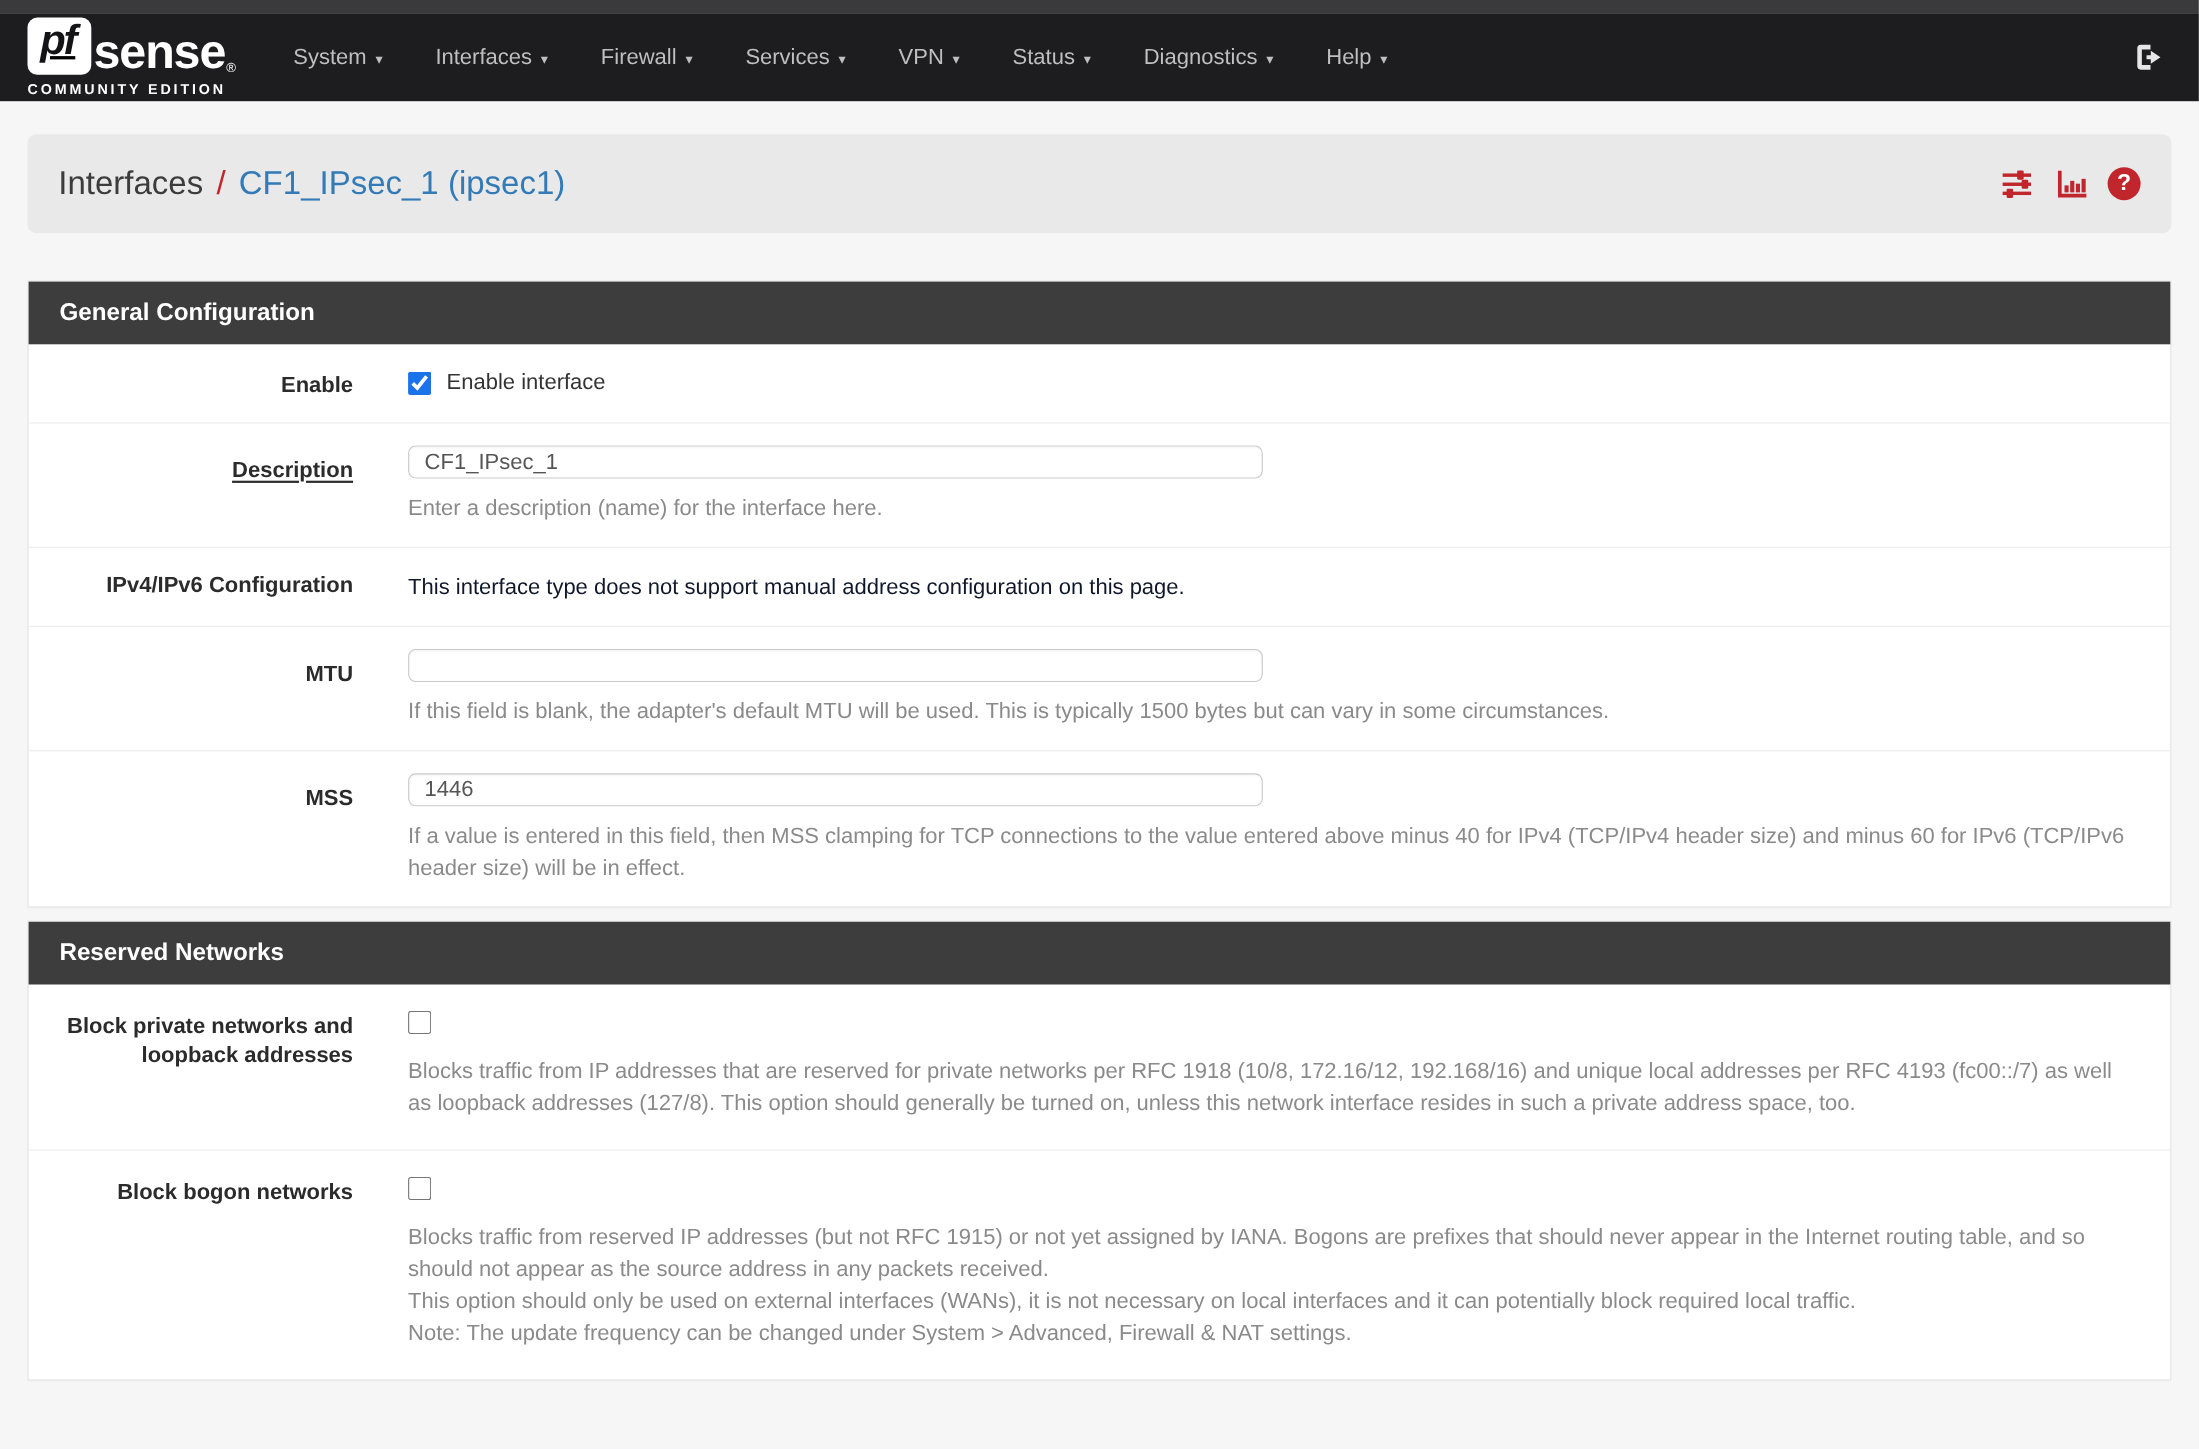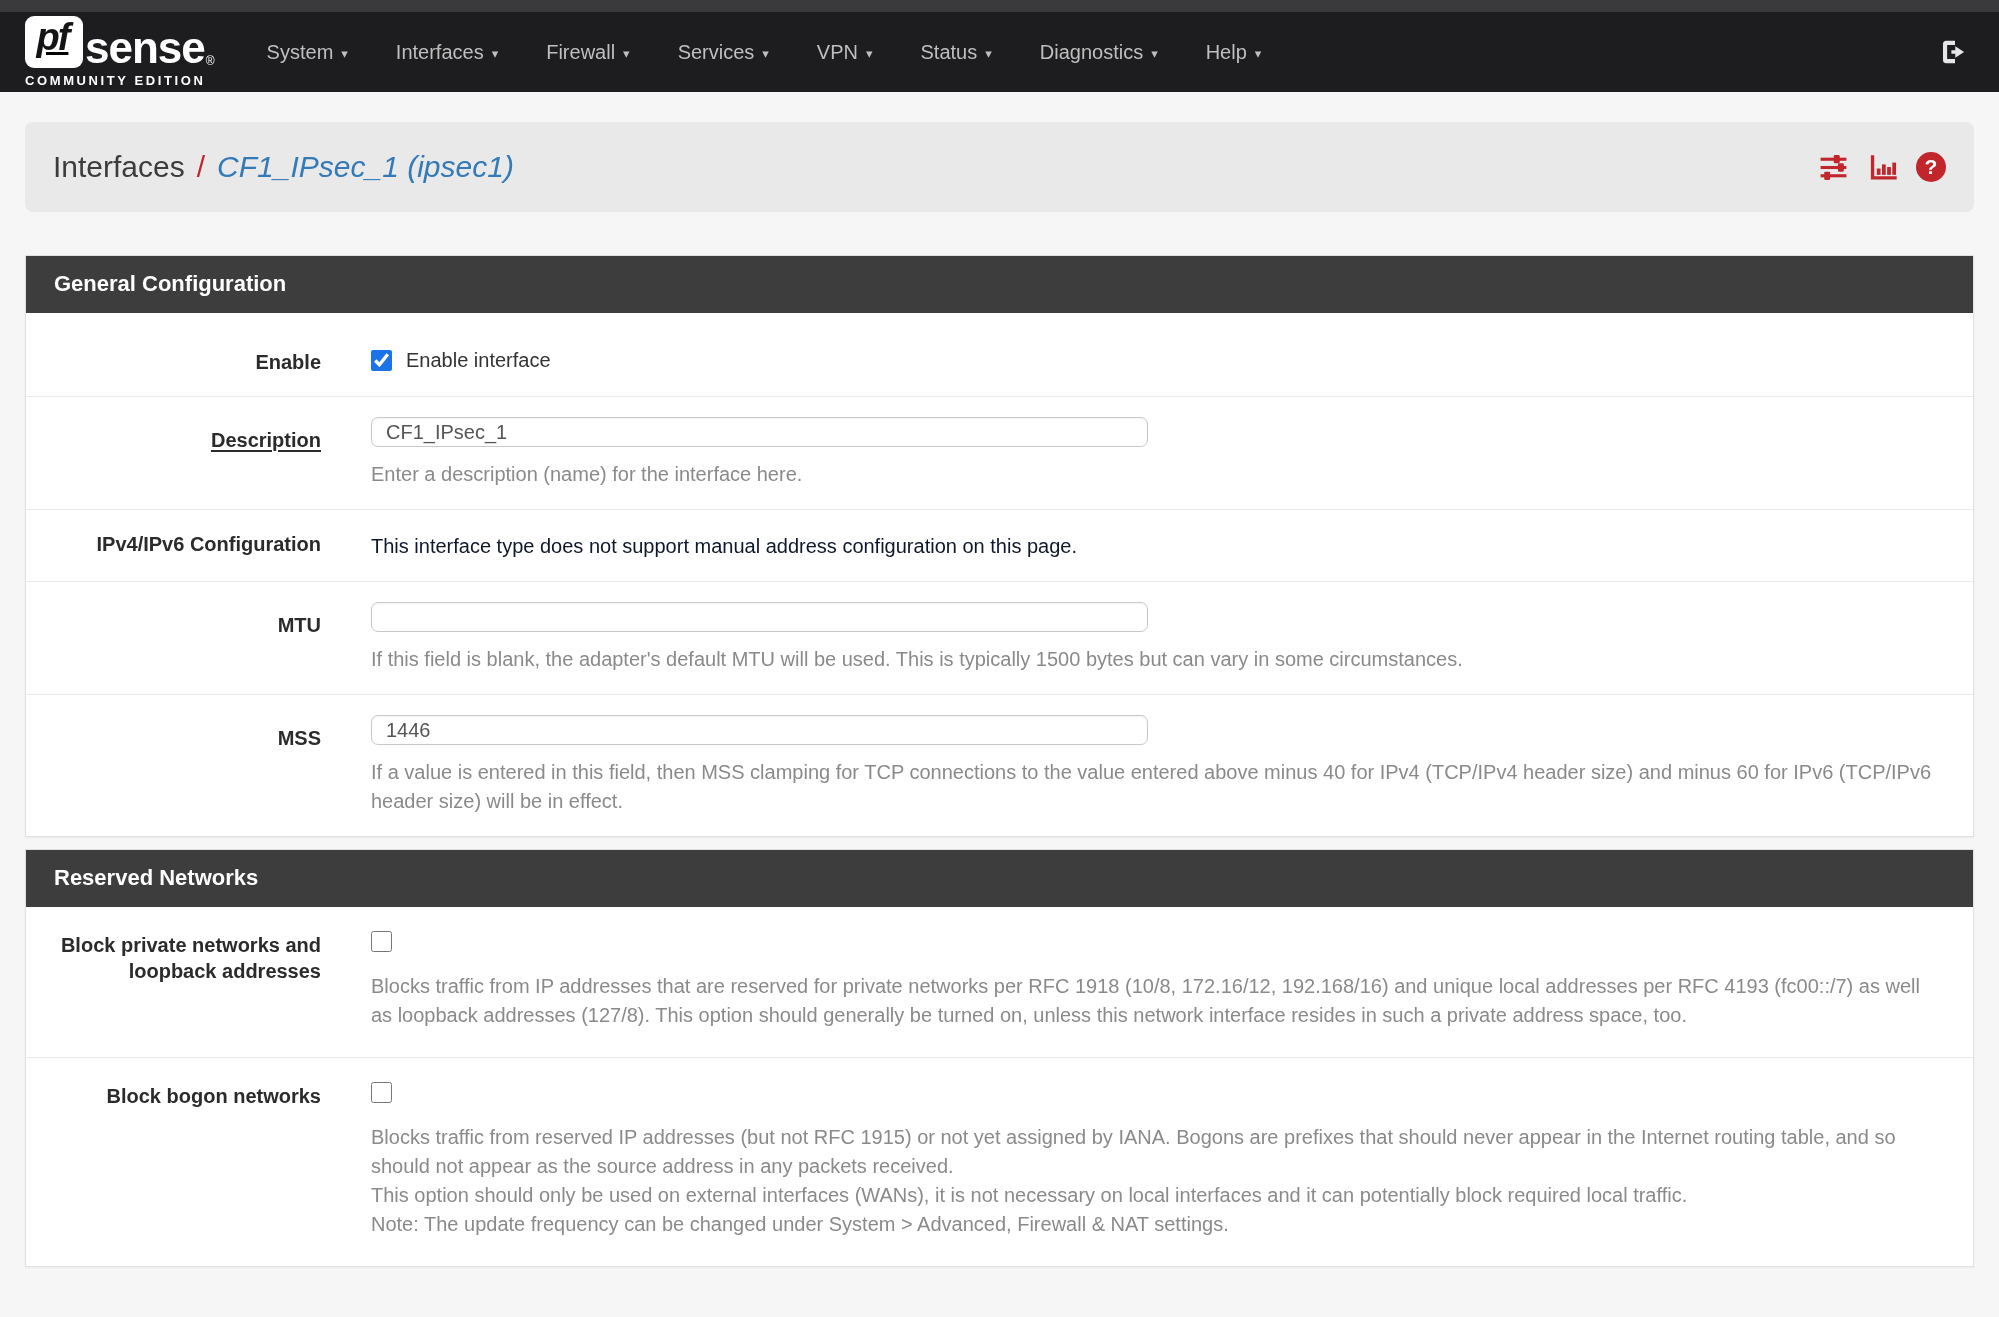--- a/index.html
+++ b/index.html
@@ -20,21 +20,21 @@
   .nav-item { display:flex; align-items:center; gap:8px; color:#bfbfbf; font-size:20px; padding:12px 24px; height:100%; cursor:pointer; text-decoration:none; }
   .caret { font-size:13px; color:#bfbfbf; transform:translateY(1px); }
   .nav-right { margin-left:auto; display:flex; align-items:center; }
   .signout-icon svg { display:block; }
 
   
   .breadcrumb-bar { margin:30px 25px 0; height:90px; background:#e9e9ea; border-radius:8px;
     display:flex; align-items:center; padding:0 28px; }
   .bc-section { font-size:30px; color:#3c3c3c; }
   .bc-sep { font-size:30px; color:#c0262c; margin:0 12px; }
-  .bc-current { font-size:30px; color:#337ab7; text-decoration:none;font-style:italic; }
+  .bc-current { font-size:30px; color:#337ab7; text-decoration:none; }
   .bc-icons { margin-left:auto; display:flex; align-items:center; gap:18px; }
   .bc-icon { cursor:pointer; display:flex; align-items:center; justify-content:center; }
   .help-circle { width:30px; height:30px; border-radius:50%; background:#c0262c; color:#fff;
     font-weight:700; font-size:21px; display:flex; align-items:center; justify-content:center; }
 
   
   .panel { margin:0 25px; background:#fff; border:1px solid #e1e1e1; box-shadow:0 1px 2px rgba(0,0,0,0.05); }
   .panel-1 { margin-top:43px; }
   .panel-2 { margin-top:12px; }
   .panel-heading { background:#3d3d3d; color:#fff; font-weight:700; font-size:22px;
@@ -48,21 +48,21 @@
   .u { text-decoration:underline; text-underline-offset:3px; }
 
   .check-line { display:flex; align-items:center; gap:14px; font-size:20px; color:#333; }
   input[type="checkbox"] { width:21px; height:21px; accent-color:#1a73e8; cursor:pointer; }
   .form-input { width:777px; height:30px; border:1px solid #c9c9c9; border-radius:7px;
     font-size:20px; color:#555; padding:0 14px; background:#fff;
     box-shadow:inset 0 1px 2px rgba(0,0,0,0.05); font-family:"Liberation Sans", sans-serif; }
   .help-text { color:#8a8a8a; font-size:20px; line-height:1.45; margin-top:13px; }
   .static-text { font-size:20px; color:#0f172a; padding-top:1px; line-height:1.4; }
   .check-help { margin-top:20px; }
-  .row-enable { padding:36px 0 21px; }
+  .row-enable { padding:24px 0 21px; }
   .row-static { padding:21px 0; }
   .row-check { padding:24px 0 27px; }
 </style>
 </head>
 <body>
 
 <div class="top-strip"></div>
 
 <div class="navbar">
   <div class="brand">

